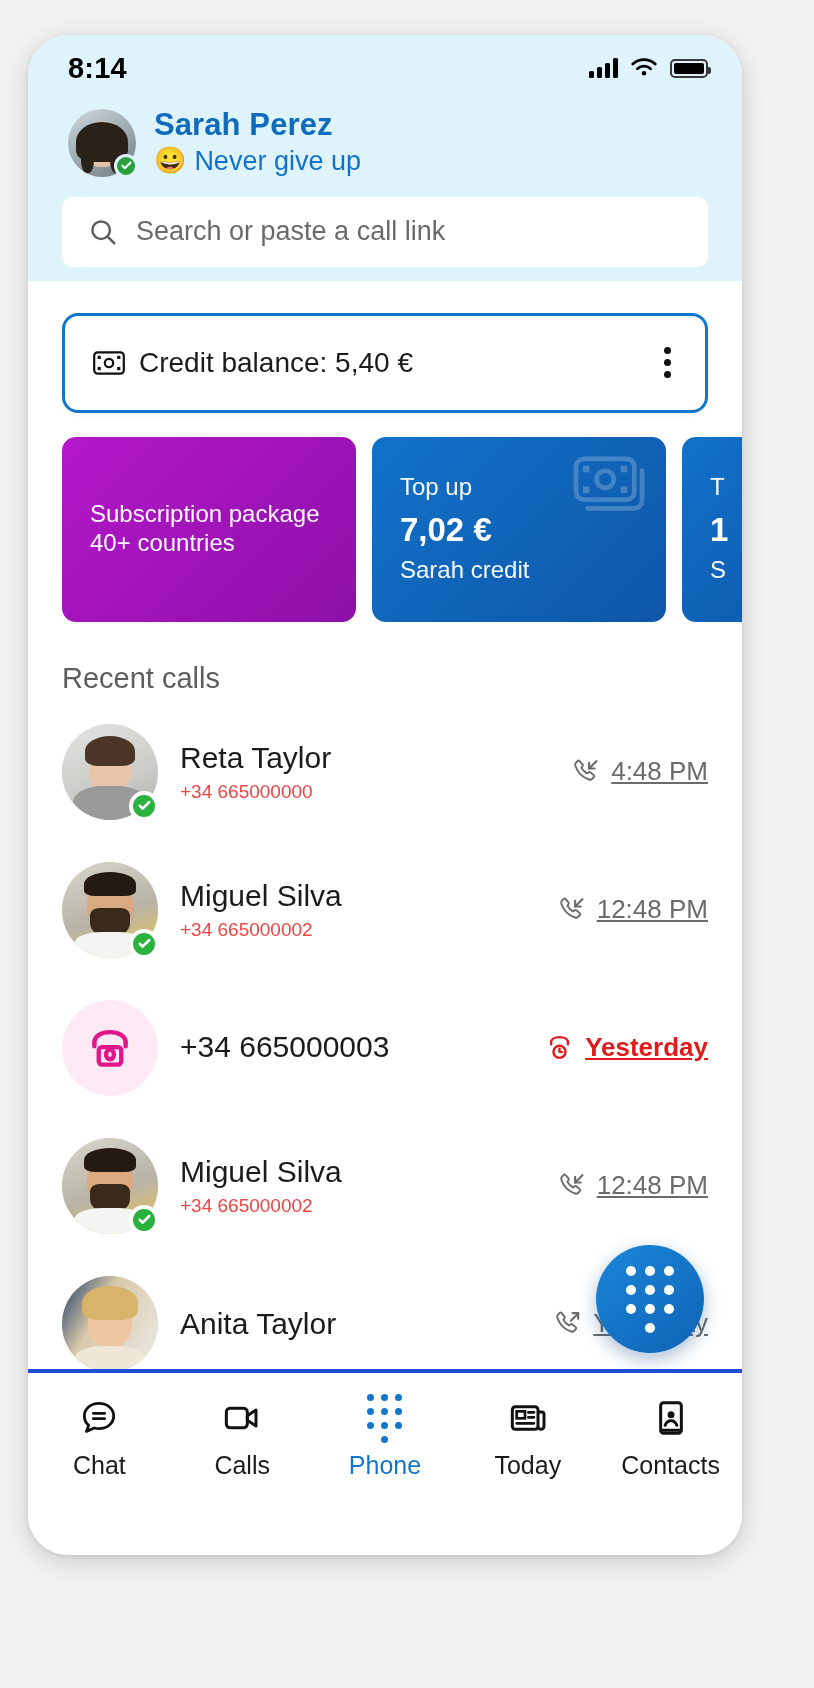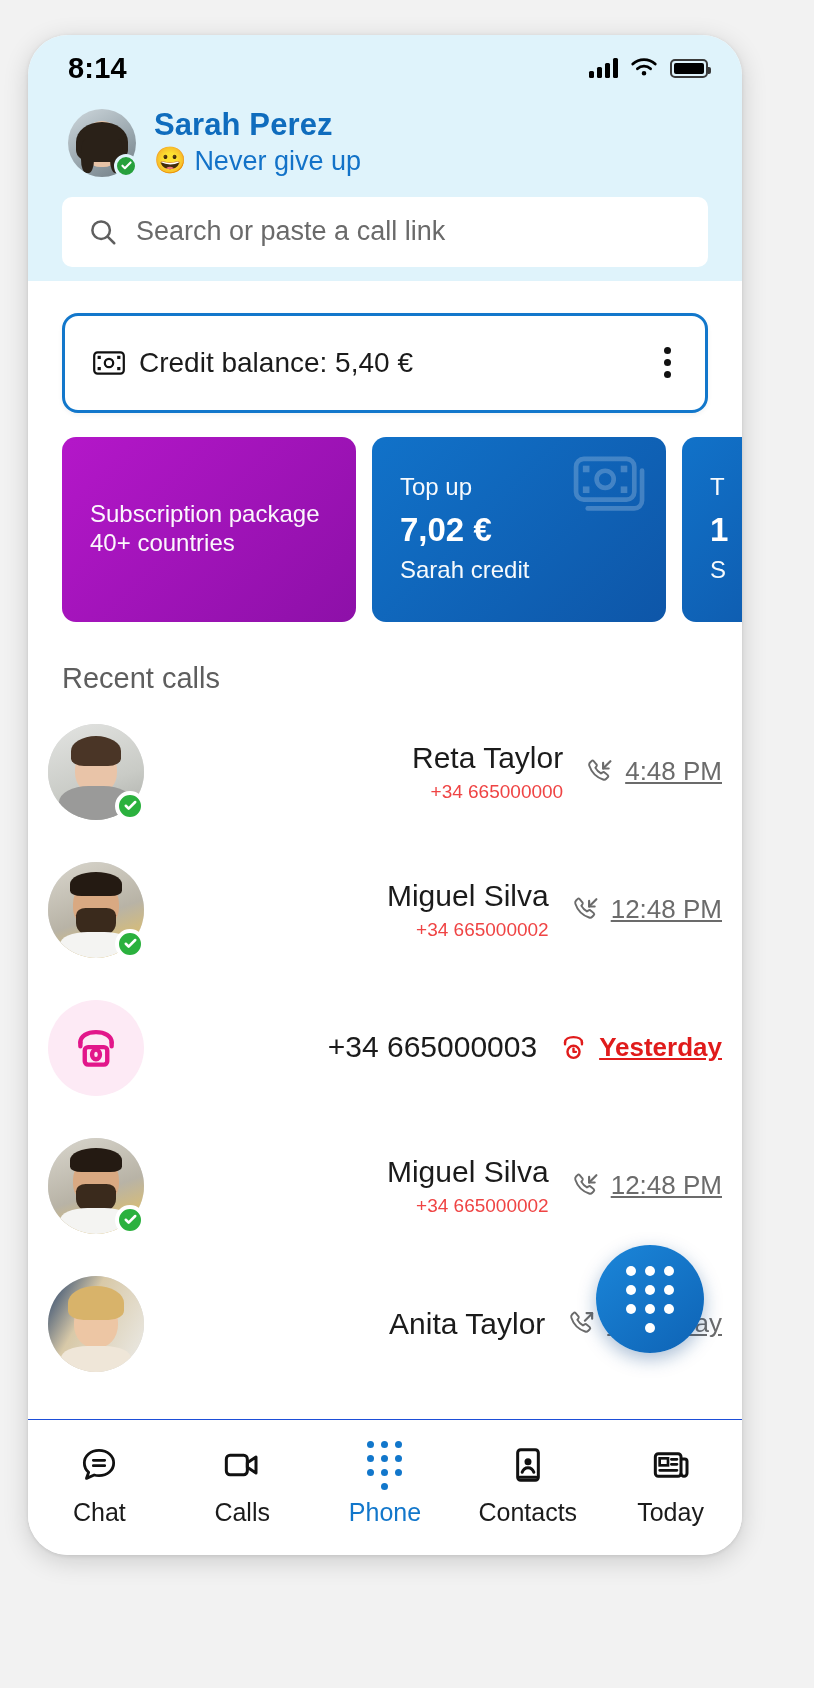--- a/index.html
+++ b/index.html
@@ -93,21 +93,21 @@
   .card.purple { width: 294px; height: 185px; background: linear-gradient(135deg,#b417c9 0%,#8d10a8 100%); }
   .card.blue   { width: 294px; height: 185px; background: linear-gradient(135deg,#1172c9 0%,#0e56a8 100%); }
   .card.blue2  { width: 160px; height: 185px; background: linear-gradient(135deg,#1172c9 0%,#0e56a8 100%); }
   .card .c-top { font-size: 24px; opacity: .97; line-height: 1.2; }
   .card .c-mid { font-size: 33px; font-weight: 700; margin: 9px 0 7px; line-height: 1.15; }
   .card .c-bot { font-size: 24px; opacity: .97; line-height: 1.2; }
   .card .billglyph { position: absolute; right: 16px; top: 18px; width: 78px; height: 66px; opacity: .22; }
 
   
   .section-title { font-size: 29px; color: #5e5e5e; padding: 40px 34px 8px 34px; }
-  .calls { padding: 0 20px; text-align: right; }
+  .calls { padding: 0 34px; }
   .callrow { display: flex; align-items: center; height: 138px; gap: 22px; }
   .ca-wrap { position: relative; width: 96px; height: 96px; flex: none; }
   .ca {
     width: 96px; height: 96px; border-radius: 50%; overflow: hidden; position: relative;
     background: #d7d7d7;
   }
   .ca .bg { position:absolute; inset:0; }
   .ca .hd { position:absolute; left:50%; transform:translateX(-50%); }
   .ca-badge {
     position: absolute; right: -1px; bottom: -1px; width: 30px; height: 30px;
@@ -136,22 +136,22 @@
     background: linear-gradient(140deg,#1b86d9 0%,#0e63b5 100%);
     box-shadow: 0 6px 18px rgba(12,70,135,.35);
     display: grid; grid-template-columns: repeat(3, 10px);
     gap: 9px; align-content: center; justify-content: center;
   }
   .fab i { width: 10px; height: 10px; border-radius: 50%; background: #fff; display: block; }
   .fab i.wide { grid-column: 2; }
 
   
   .tabbar {
-    position: absolute; left: 0; right: 0; bottom: 0; height: 136px;
-    background: #fff; border-top: 1px solid #1d4ed8;
+    position: absolute; left: 0; right: 0; bottom: 0; height: 186px;
+    background: #fff; border-top: 4px solid #1d4ed8;
     display: flex; align-items: flex-start; padding-top: 24px;
   }
   .tab { flex: 1; display: flex; flex-direction: column; align-items: center; gap: 12px; }
   .tab .ti { height: 42px; display: flex; align-items: center; justify-content: center; }
   .tab .tl { font-size: 25px; color: #1b1b1b; }
   .tab.active .tl { color: #1277cb; }
   .dialgrid { display: grid; grid-template-columns: repeat(3, 7px); gap: 7px; }
   .dialgrid i { width: 7px; height: 7px; border-radius: 50%; background: #1277cb; display:block; }
   .dialgrid i.c2 { grid-column: 2; }
 </style>
@@ -442,35 +442,35 @@
             <i></i>
             <i class="c2"></i>
           </div>
       </div>
       <div class="tl">Phone</div>
     </div>
 
     <div class="tab">
       <div class="ti">
         <svg width="40" height="40" viewBox="0 0 24 24">
+          <rect x="2.6" y="5.2" width="15.4" height="13.6" rx="1.8" stroke="#111" stroke-width="1.8" fill="none"></rect>
+          <path d="M18 8.4h2.2a1.4 1.4 0 0 1 1.4 1.4v7.2a1.8 1.8 0 0 1-3.6 0" stroke="#111" stroke-width="1.8" fill="none"></path>
+          <rect x="5.2" y="8" width="5" height="4.2" stroke="#111" stroke-width="1.6" fill="none"></rect>
+          <path d="M12.2 8.6h3.4M12.2 11.6h3.4M5.2 15.2h10.4" stroke="#111" stroke-width="1.6" stroke-linecap="round"></path>
+        </svg>
+      </div>
+      <div class="tl">Today</div>
+    </div>
+
+    <div class="tab">
+      <div class="ti">
+        <svg width="40" height="40" viewBox="0 0 24 24">
           <rect x="5.8" y="2.8" width="12.4" height="18.4" rx="1.8" stroke="#111" stroke-width="1.8" fill="none"></rect>
           <circle cx="12" cy="10" r="2.1" fill="#111"></circle>
           <path d="M8.5 16.4c.6-1.8 2-2.8 3.5-2.8s2.9 1 3.5 2.8" stroke="#111" stroke-width="1.8" fill="none" stroke-linecap="round"></path>
           <path d="M7 19.4h10" stroke="#111" stroke-width="1.8" stroke-linecap="round"></path>
         </svg>
       </div>
       <div class="tl">Contacts</div>
     </div>
-
-    <div class="tab">
-      <div class="ti">
-        <svg width="40" height="40" viewBox="0 0 24 24">
-          <rect x="2.6" y="5.2" width="15.4" height="13.6" rx="1.8" stroke="#111" stroke-width="1.8" fill="none"></rect>
-          <path d="M18 8.4h2.2a1.4 1.4 0 0 1 1.4 1.4v7.2a1.8 1.8 0 0 1-3.6 0" stroke="#111" stroke-width="1.8" fill="none"></path>
-          <rect x="5.2" y="8" width="5" height="4.2" stroke="#111" stroke-width="1.6" fill="none"></rect>
-          <path d="M12.2 8.6h3.4M12.2 11.6h3.4M5.2 15.2h10.4" stroke="#111" stroke-width="1.6" stroke-linecap="round"></path>
-        </svg>
-      </div>
-      <div class="tl">Today</div>
-    </div>
   </div>
 
 </div>
 
 </body></html>

